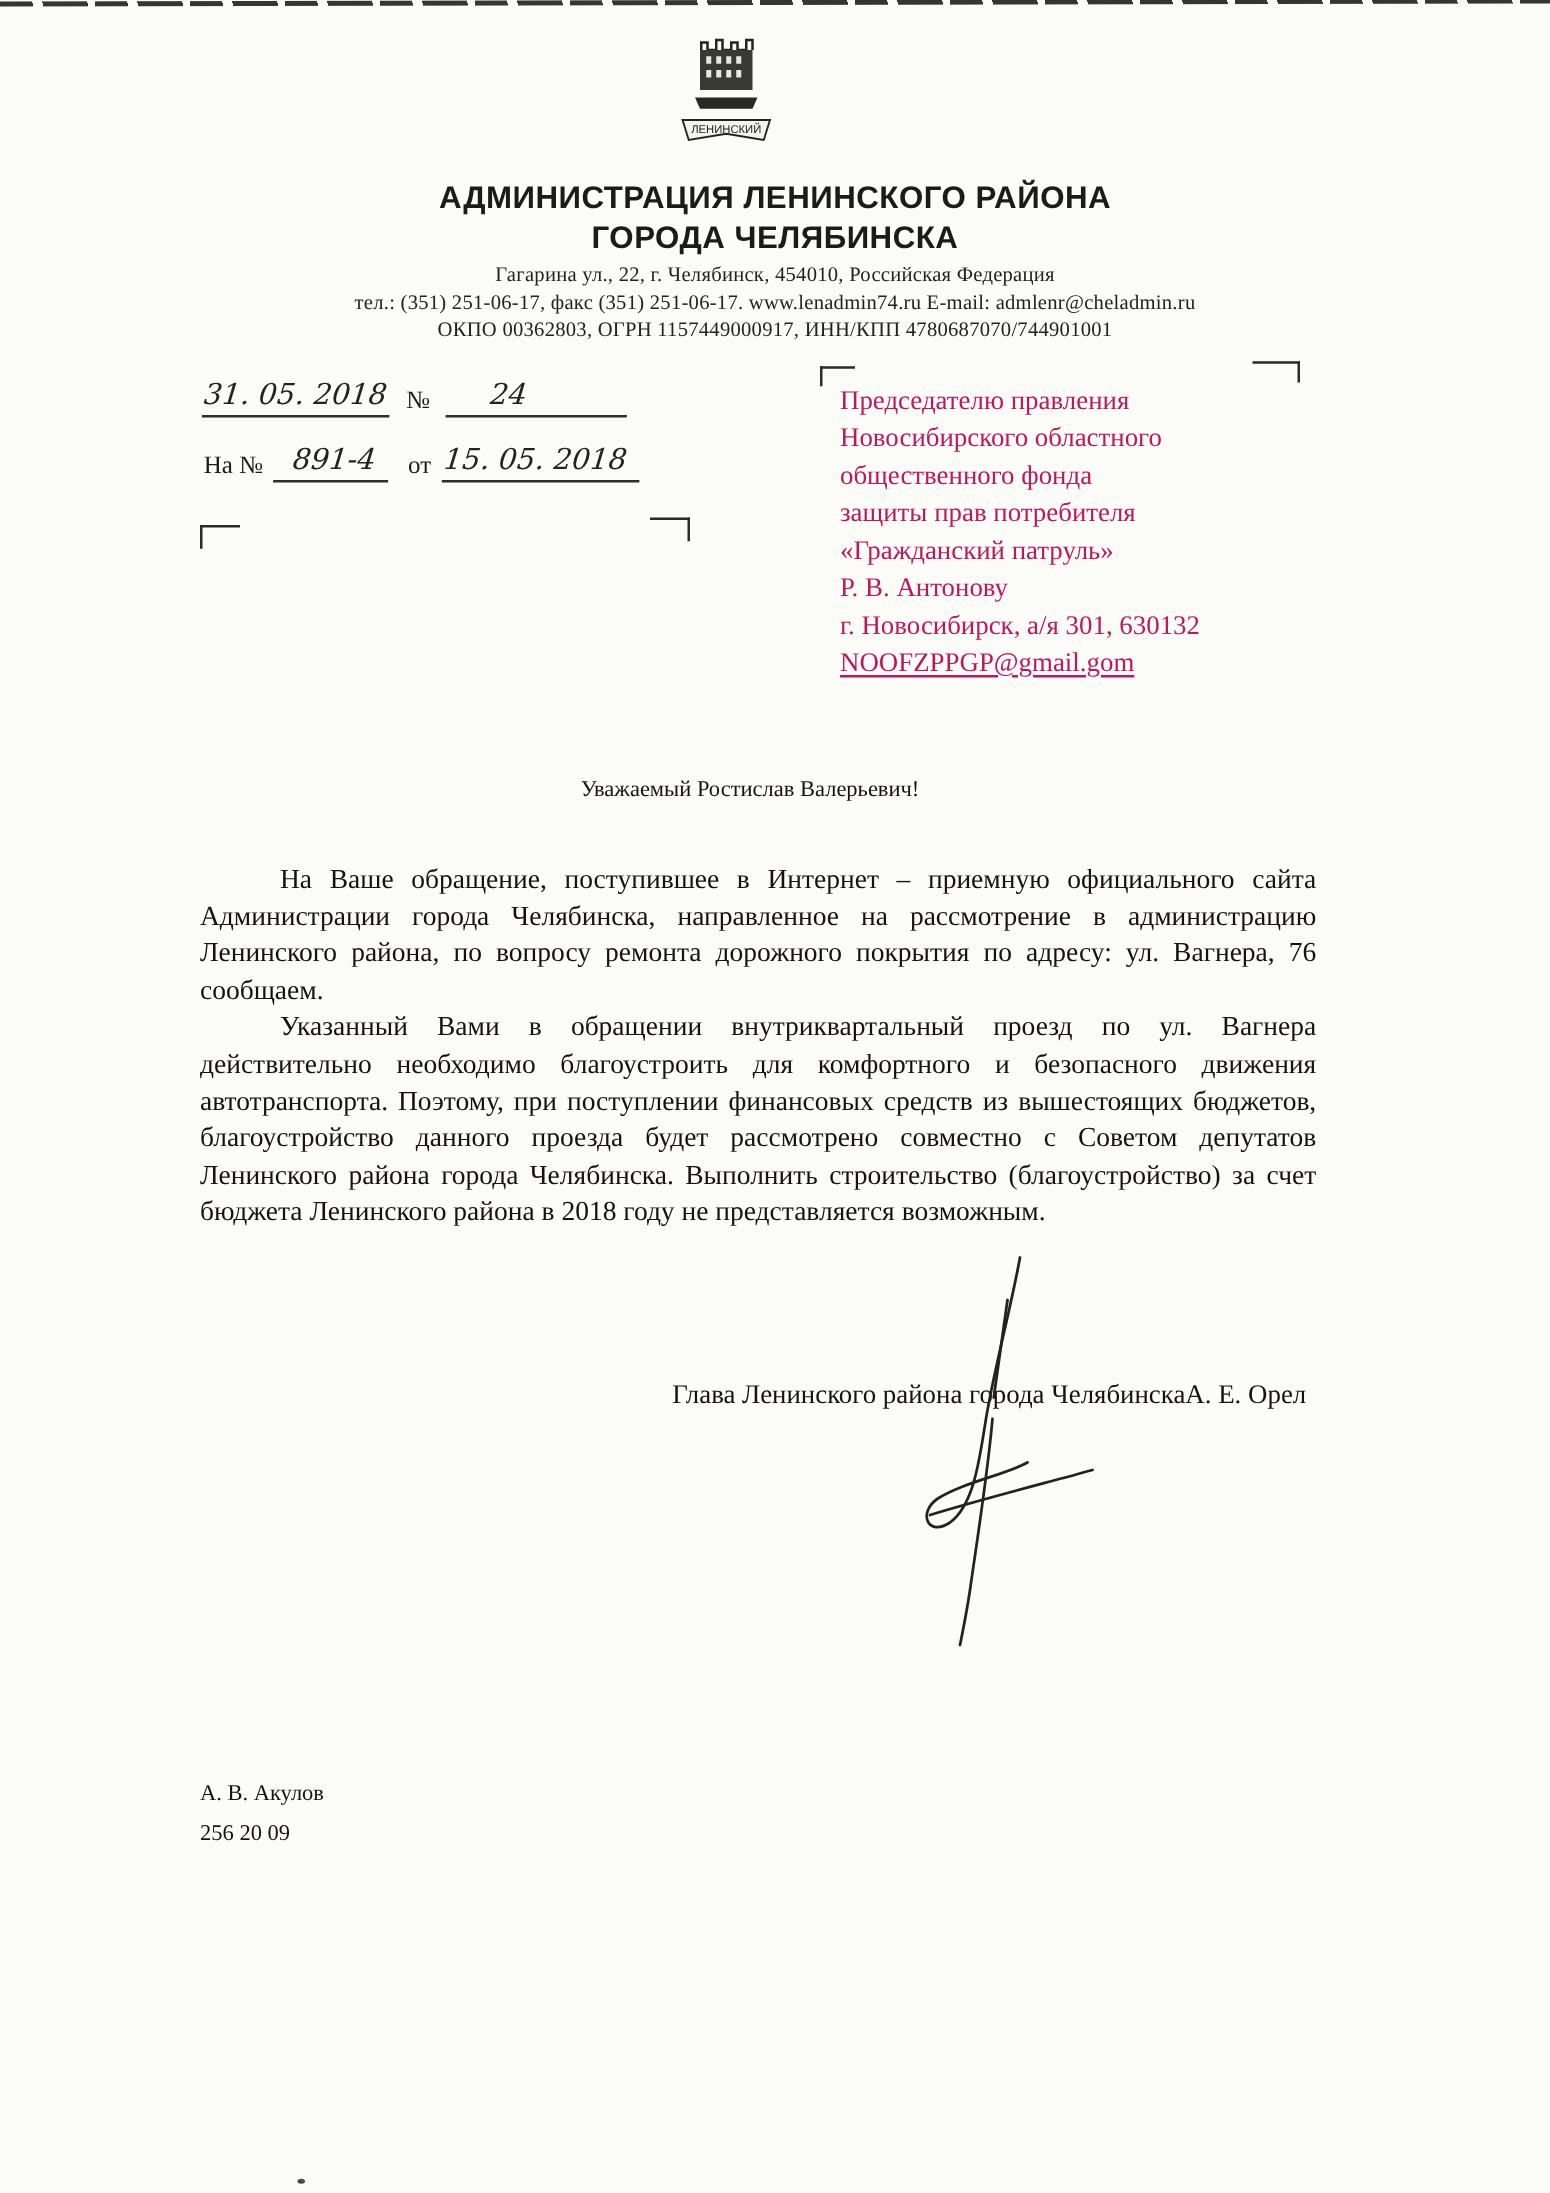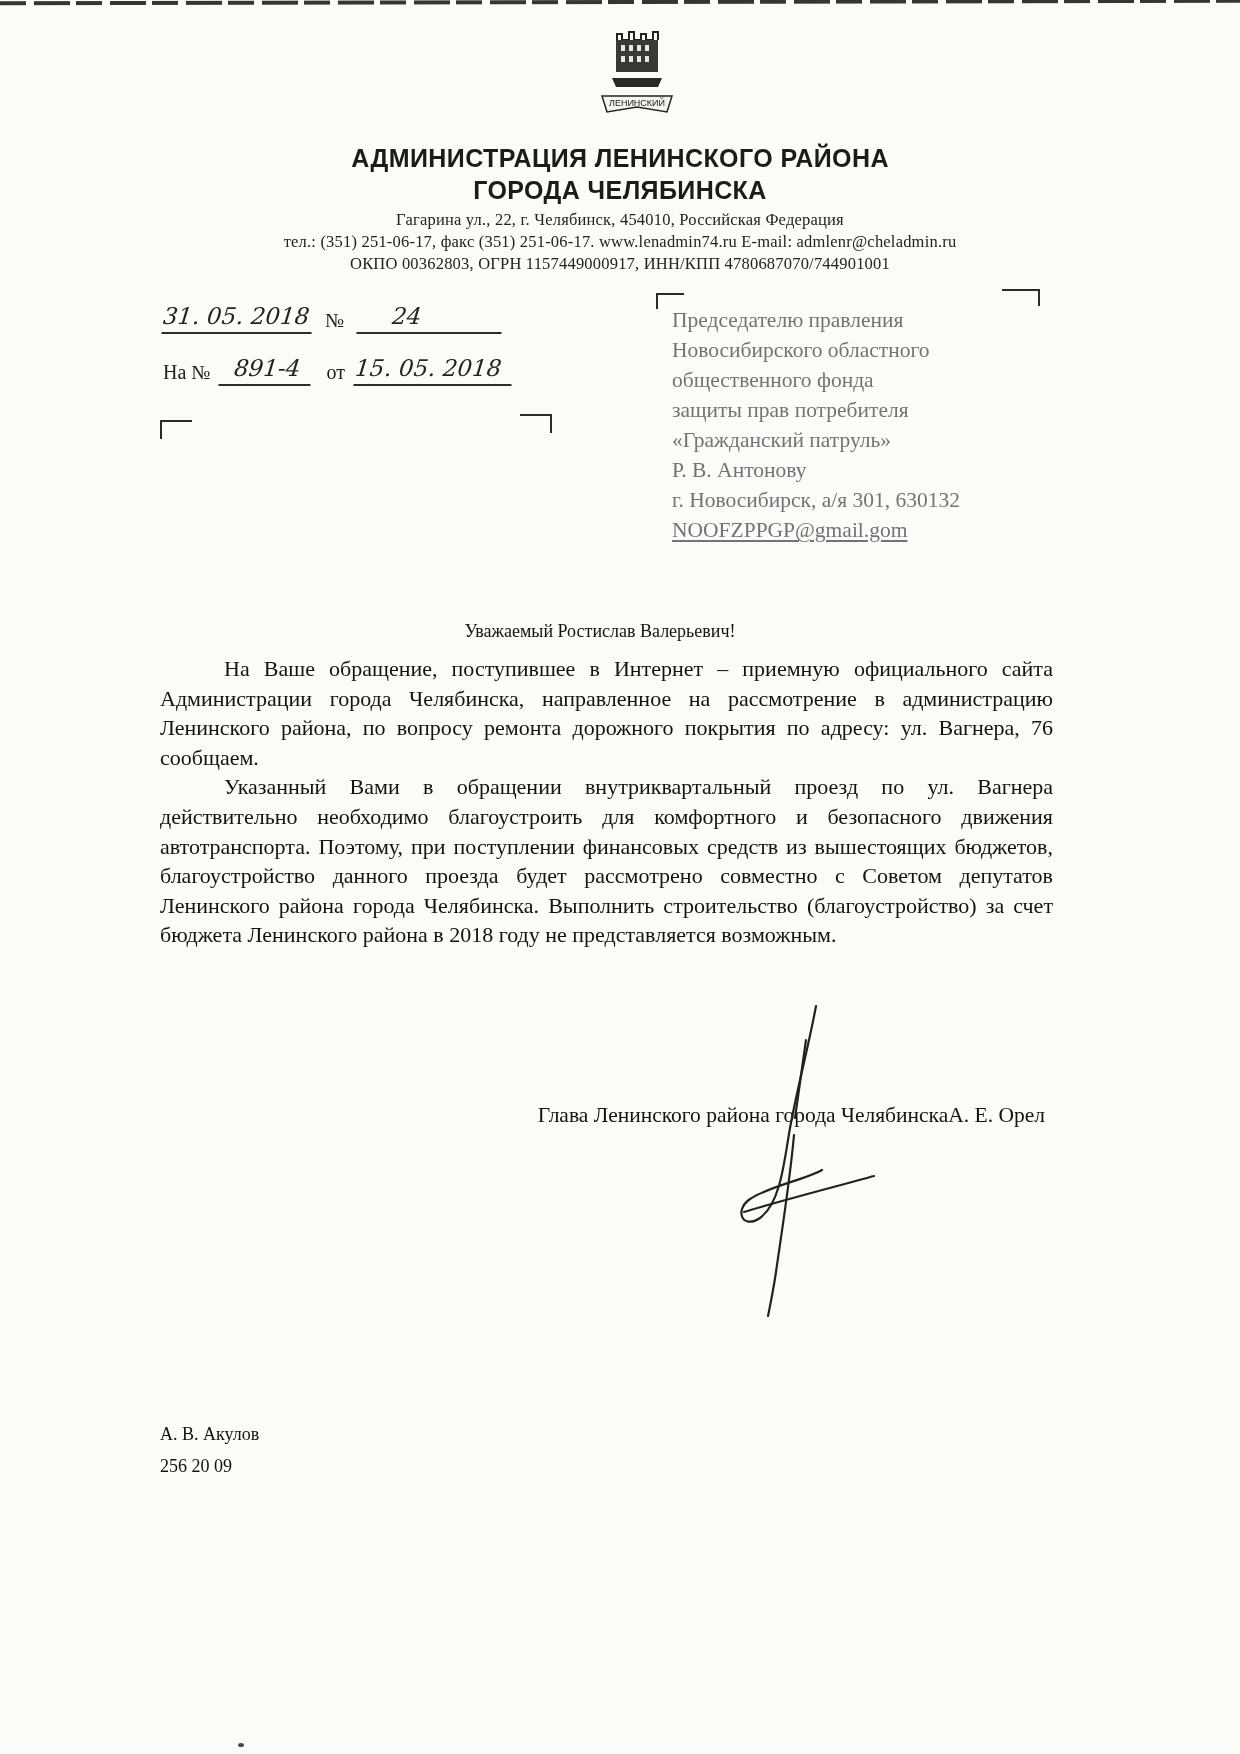--- a/index.html
+++ b/index.html
@@ -22,22 +22,22 @@
     transform: rotate(-0.12deg);
     opacity: .9;
   }
   .scan-dot {
     left: 238px; top: 1743px; width: 6px; height: 4px;
     background: #4a4a46; border-radius: 50%;
   }
 
   
   .emblem-wrap {
-    left: 548px; top: 26px; width: 140px; height: 104px;
-    display: flex; align-items: center; justify-content: flex-end;
+    left: 528px; top: 26px; width: 140px; height: 104px;
+    display: flex; align-items: center; justify-content: flex-start;
   }
 
   
   .org-line {
     left: 0; width: 1240px; text-align: center;
     font-family: "Liberation Sans", sans-serif;
     font-weight: bold; font-size: 25px; letter-spacing: .4px;
     color: #1b1b19;
   }
   .org-line1 { top: 144px; }
@@ -72,31 +72,31 @@
   .corner.tl { border-left: 2px solid #2a2a27; border-top: 2px solid #2a2a27; }
   .corner.tr { border-right: 2px solid #2a2a27; border-top: 2px solid #2a2a27; }
   .c-ref-l { left: 160px; top: 420px; }
   .c-ref-r { left: 520px; top: 414px; }
   .c-addr-l { left: 656px; top: 293px; width: 26px; height: 14px; }
   .c-addr-r { left: 1002px; top: 289px; width: 36px; height: 15px; }
 
   
   .addressee {
     left: 672px; top: 305px; width: 372px;
-    font-size: 21.5px; line-height: 30px; color: #737373;
+    font-size: 21.5px; line-height: 30px; color: #be185d;
   }
   .addressee .email { text-decoration: underline; text-underline-offset: 3px; }
 
   
   .salutation {
     left: 0; top: 621px; width: 1200px; text-align: center;
     font-size: 18px; color: #15120f;
   }
   .letter-body {
-    left: 160px; top: 654px; width: 893px;
+    left: 160px; top: 688px; width: 893px;
     font-size: 22px; line-height: 29.6px; color: #15120f;
     text-align: justify;
   }
   .letter-body p { margin: 0; text-indent: 64px; }
 
   
   .sig-row {
     left: 160px; top: 1103px; width: 885px;
     display: flex; justify-content: flex-end;
     font-size: 21.5px; color: #16130f;

